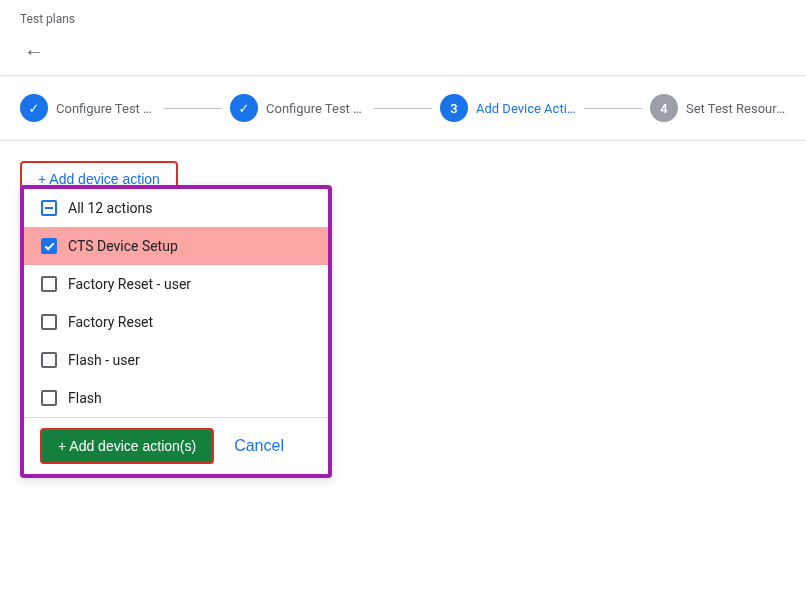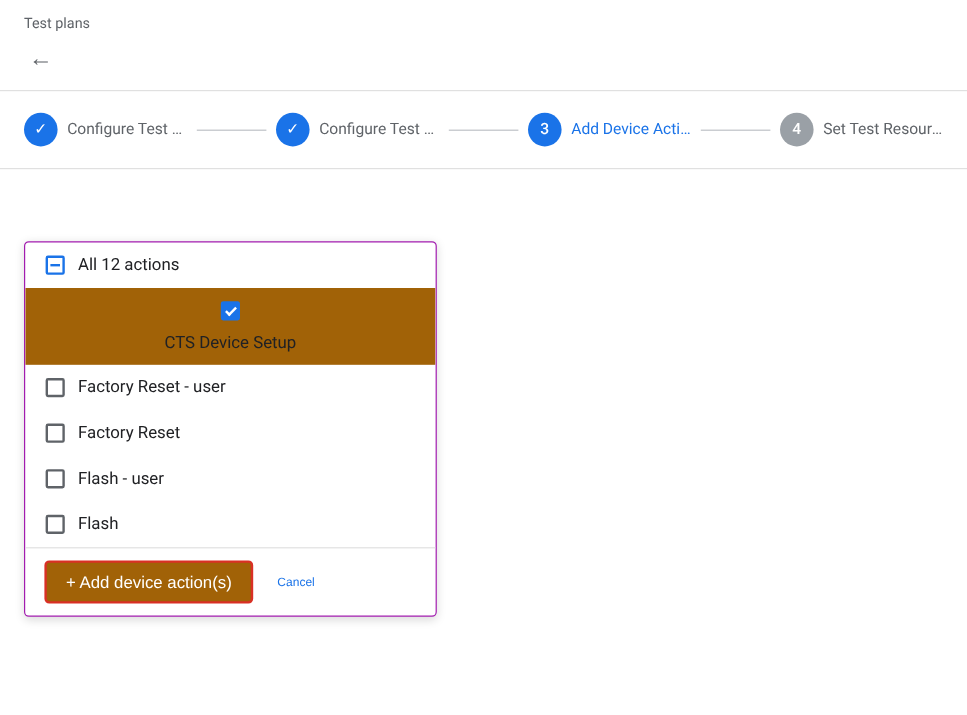--- a/index.html
+++ b/index.html
@@ -117,25 +117,25 @@
       border-radius: 4px;
       background: #fff;
       color: #1a73e8;
       font-size: 14px;
       font-weight: 500;
       cursor: pointer;
       outline: none;
     }
     .dropdown-panel {
       position: absolute;
-      top: 60px;
+      top: 44px;
       left: 20px;
-      width: 344px;
-      background: #fff;
-      border: 1px solid #a21caf;
+      width: 312px;
+      background: #fff;
+      border: 4px solid #a21caf;
       border-radius: 4px;
       box-shadow: 0 2px 8px rgba(0,0,0,0.15);
       z-index: 10;
       overflow: hidden;
     }
     .dropdown-list {
       max-height: 300px;
       overflow-y: auto;
     }
     .dropdown-list::-webkit-scrollbar {
@@ -147,21 +147,21 @@
     }
     .list-item {
       display: flex;
       align-items: center;
       gap: 10px;
       padding: 10px 16px;
       cursor: pointer;
       font-size: 14px;
       color: #202124;
     }
-    .list-item.selected-item { background: #a16207; flex-direction: column; }
+    .list-item.selected-item { background: #fca5a5; }
     .list-item .item-label {
       font-size: 14px;
     }
     
     .checkbox-icon {
       width: 18px;
       height: 18px;
       flex-shrink: 0;
       display: flex;
       align-items: center;
@@ -207,34 +207,34 @@
     }
     .dropdown-footer {
       display: flex;
       align-items: center;
       gap: 12px;
       padding: 10px 16px;
       border-top: 1px solid #e0e0e0;
     }
     .add-actions-btn {
       padding: 8px 16px;
-      background: #a16207;
+      background: #15803d;
       color: #fff;
       border: 2px solid #d93025;
       border-radius: 4px;
       font-size: 14px;
       font-weight: 500;
       cursor: pointer;
       outline: none;
     }
     .cancel-btn {
       background: none;
       border: none;
       color: #1a73e8;
-      font-size: 10px;
+      font-size: 16px;
       font-weight: 500;
       cursor: pointer;
       padding: 8px;
     }
     .checkmark {
       display: inline-block;
       transform: rotate(45deg);
       width: 5px;
       height: 9px;
       border-right: 2px solid #fff;
@@ -276,20 +276,21 @@
 
     <div class="step">
       <div class="step-circle inactive">4</div>
       <span class="step-label">Set Test Resourc...</span>
     </div>
   </div>
 
   <div class="main-content">
 
     
+    <button class="add-device-btn">+ Add device action</button>
 
     
     <div class="dropdown-panel">
       <div class="dropdown-list">
 
         <div class="list-item">
           <div class="checkbox-icon">
             <div class="cb-indeterminate"></div>
           </div>
           <span class="item-label">All 12 actions</span>

